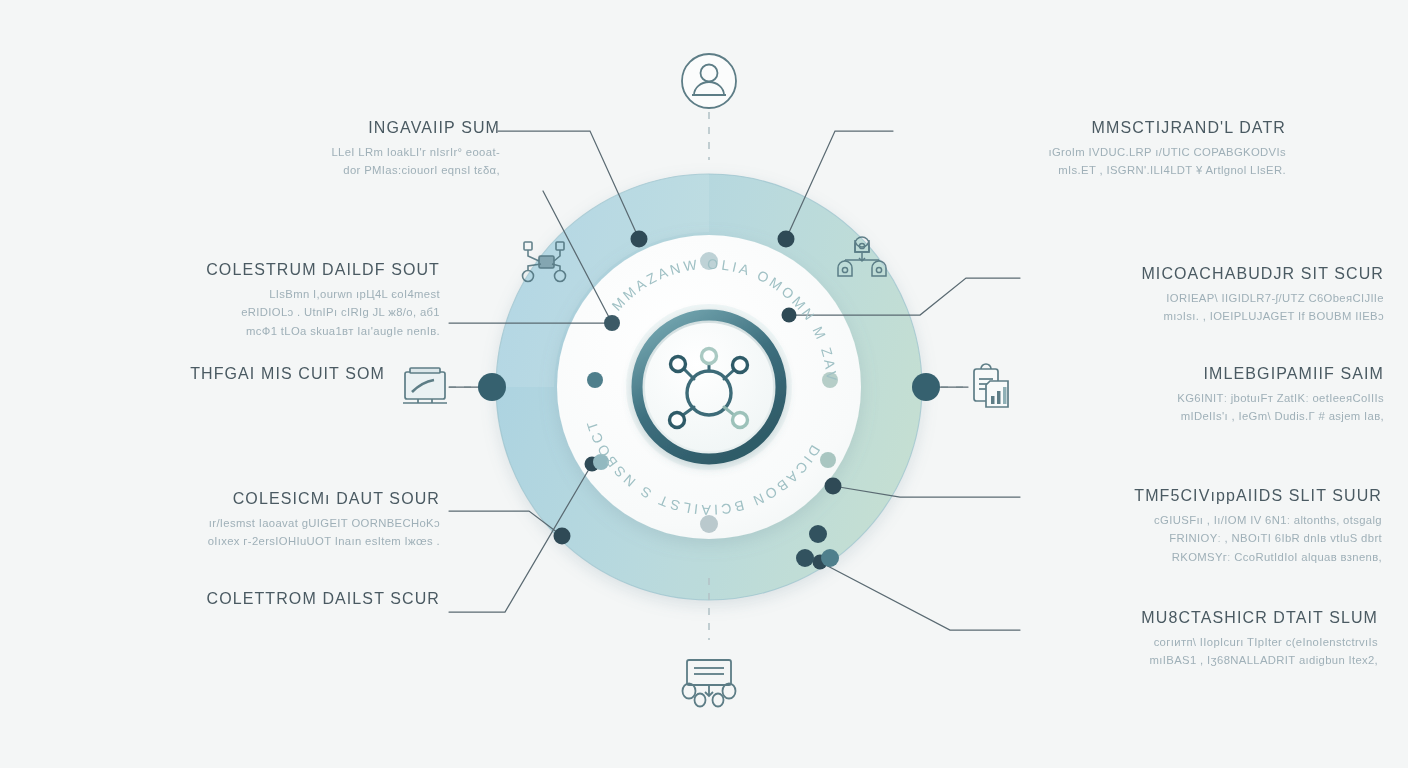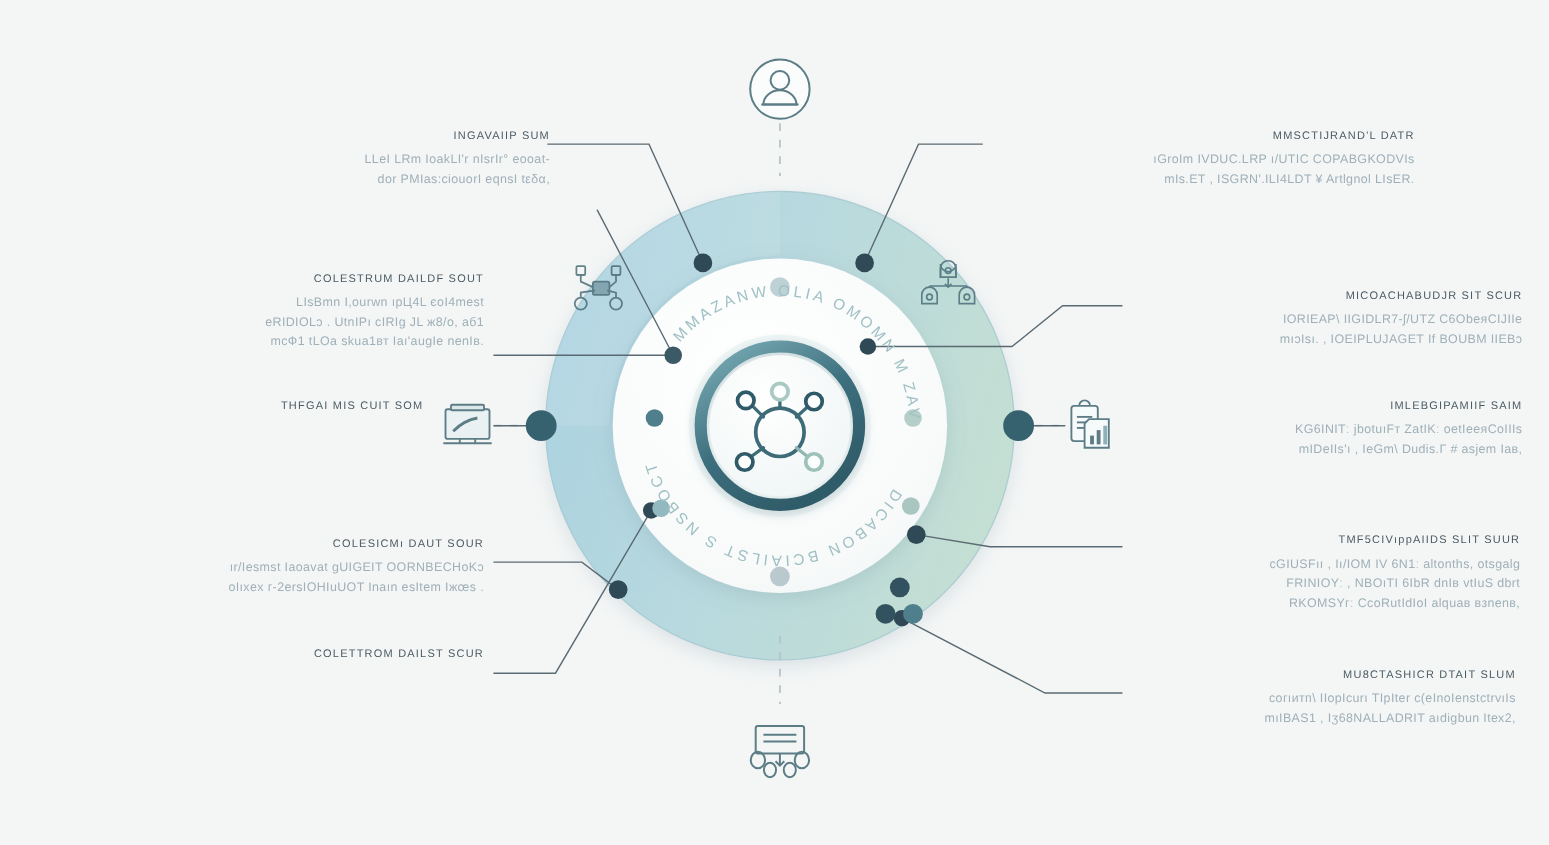--- a/index.html
+++ b/index.html
@@ -8,21 +8,21 @@
     background:#f4f6f6;
     font-family:"Liberation Sans", sans-serif;
     overflow:hidden;
     position:relative;
   }
   #stage { position:absolute; inset:0; }
   svg.layer { position:absolute; left:0; top:0; width:1408px; height:768px; }
 
   .callout { position:absolute; }
   .callout .title {
-    font-size:10px;
+    font-size:16px;
     letter-spacing:1.1px;
     color:#4a5a62;
     font-weight:400;
     white-space:nowrap;
     line-height:1.25;
   }
   .callout .body {
     font-size:11.3px;
     color:#9fb0b8;
     line-height:1.62;
@@ -247,21 +247,21 @@
     <div class="body">LLeI LRm IoakLI'r nIsrIr° eooat-
 dor PMIas:ciouorI eqnsI tεδα,</div>
   </div>
 
   <div class="callout right" style="left:896px; top:118px; width:390px;">
     <div class="title">MMSCTIJRAND'L DATR</div>
     <div class="body">ıGroIm  IVDUC.LRP ı/UTIC  COPABGKODVIs
 mIs.ET ,  ISGRN'.ILI4LDT  ¥ Artlgnol  LIsER.</div>
   </div>
 
-  <div class="callout left" style="left:60px; top:248px; width:380px;">
+  <div class="callout left" style="left:60px; top:260px; width:380px;">
     <div class="title">COLESTRUM DAILDF SOUT</div>
     <div class="body">LIsBmn  I,ourwn  ıрЦ4L  єoI4mest
 eRIDIOLɔ .  UtnIPı  cIRIɡ  JL ж8/о,  aб1
 mсФ1  tLOa  skuа1вт  Iaı'augIe  nenIв.</div>
   </div>
 
   <div class="callout right" style="left:1024px; top:264px; width:360px;">
     <div class="title">MICOACHABUDJR SIT SCUR</div>
     <div class="body">IORIEAP\  IIGIDLR7-ʃ/UTZ  C6ObeяCIJIIe
 mıɔIsı. ,  IOEIPLUJAGET  If  BOUBM  IIEBɔ</div>

